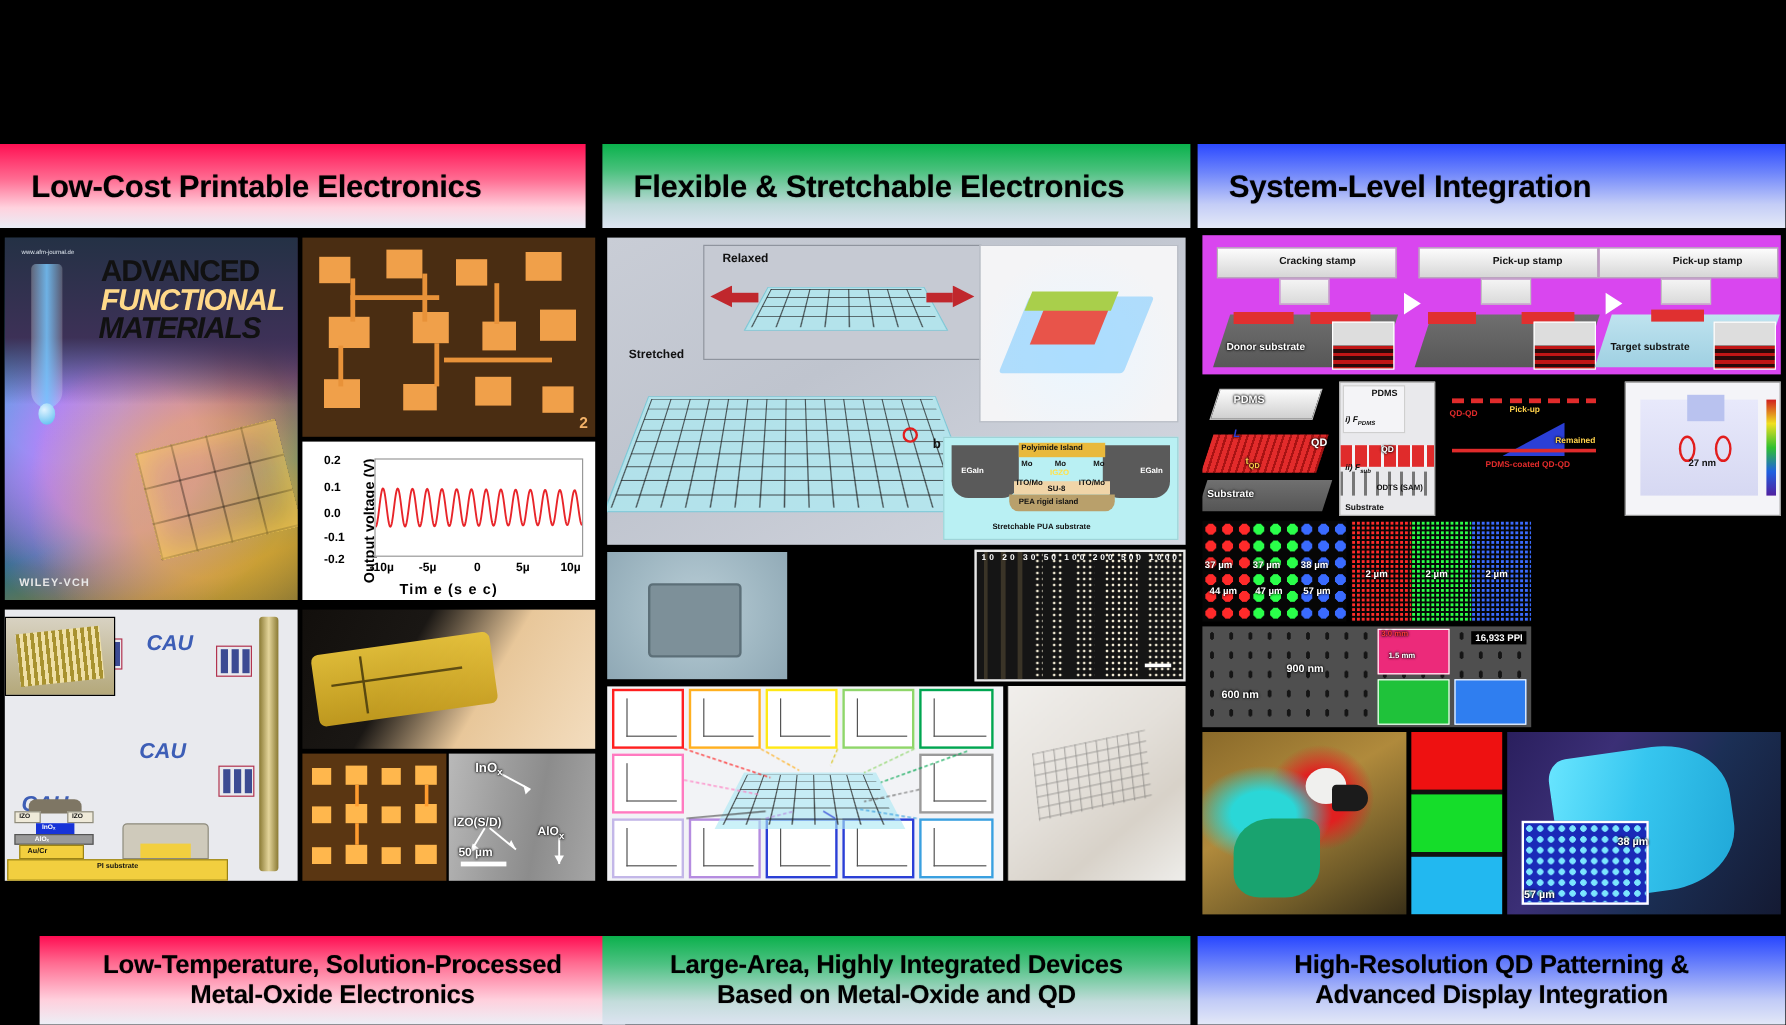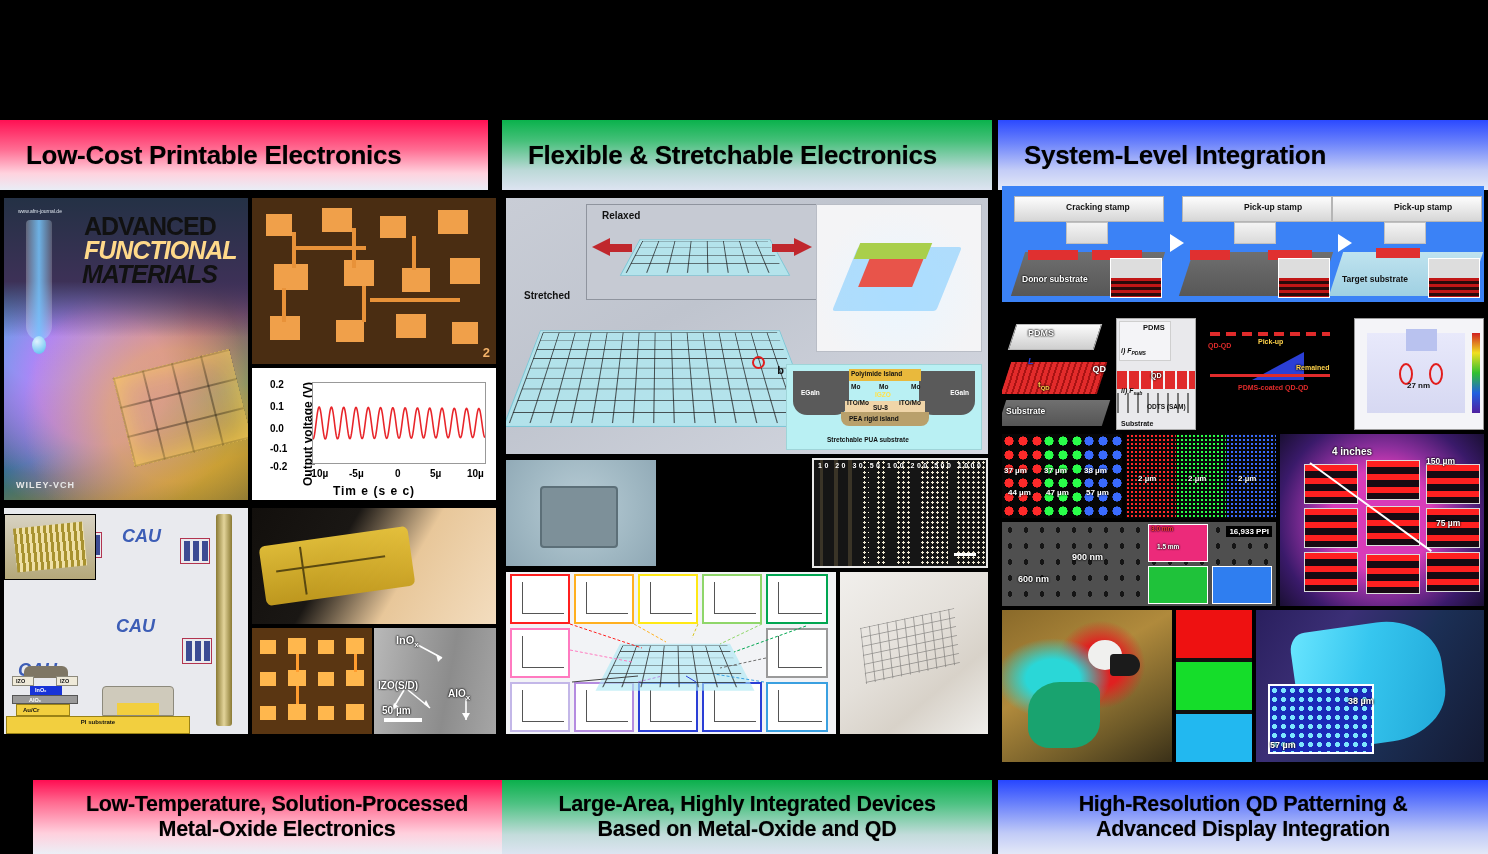--- a/index.html
+++ b/index.html
@@ -186,21 +186,21 @@
      background-size: 16px 12px;}
 
   
   #knee { left:338px; top:452px; width:148px; height:162px;
      background: linear-gradient(140deg,#f1efec 0%, #e4e0da 45%, #d8d2c9 70%, #efeeeb 100%);}
   #knee .mesh{ position:absolute; left:22px; top:46px; width:96px; height:56px; opacity:.55;
      background-image:linear-gradient(rgba(70,70,70,.8) 1px,transparent 1px),linear-gradient(90deg,rgba(70,70,70,.8) 1px,transparent 1px);
      background-size:9px 9px; transform: rotate(-12deg) skewX(-6deg);}
 
   
-  #stamps { left:4px; top:66px; width:482px; height:116px; background:#3b82f6; }
+  #stamps { left:4px; top:76px; width:482px; height:116px; background:#d946ef; }
   .stampBox{ position:absolute; top:2px; width:150px; height:112px; }
   .stampBox .cap{ position:absolute; left:0; top:8px; width:150px; height:26px;
      background: linear-gradient(180deg,#fdfdfd,#d6d6d6); border:1px solid #b5b5b5;}
   .stampBox .neck{ position:absolute; left:52px; top:34px; width:42px; height:22px;
      background: linear-gradient(180deg,#f4f4f4,#dadada); border:1px solid #c0c0c0;}
   .stampBox .sub{ position:absolute; left:4px; bottom:4px; width:140px; height:44px;
      background: linear-gradient(180deg,#6f6f6f,#575757); transform: skewX(-18deg);}
   .stampBox .sub.cyan{ background: linear-gradient(180deg,#bfe3ef,#9fd0e2);}
   .stampBox .red{ position:absolute; height:10px; background:#e03030;}
   .stampBox .ins{ position:absolute; right:2px; bottom:2px; width:52px; height:40px; background:#ddd; border:1px solid #fff;}
@@ -696,35 +696,20 @@
       <div id="nanoins">
         <div class="p" style="left:0;  top:0;  background:#ec2a7a;">
           <div class="lbl" style="left:2px; top:0px; font-size:6.5px; color:#ff3b3b;">3.0 mm</div>
           <div class="lbl" style="left:8px; top:18px; font-size:6.5px;">1.5 mm</div>
         </div>
         <div class="p" style="left:0;  top:42px; background:#1fc23a;"></div>
         <div class="p" style="left:64px;top:42px; background:#2f7ef0;"></div>
       </div>
     </div>
 
-    <div class="tile" id="wafer4">
-      <div class="die" style="left:24px;  top:30px;"></div>
-      <div class="die" style="left:86px;  top:26px;"></div>
-      <div class="die" style="left:146px; top:30px;"></div>
-      <div class="die" style="left:24px;  top:74px;"></div>
-      <div class="die" style="left:86px;  top:72px;"></div>
-      <div class="die" style="left:146px; top:74px;"></div>
-      <div class="die" style="left:24px;  top:118px;"></div>
-      <div class="die" style="left:86px;  top:120px;"></div>
-      <div class="die" style="left:146px; top:118px;"></div>
-      <div class="diag"></div>
-      <div class="lbl" style="left:52px; top:12px; font-size:10px;">4 inches</div>
-      <div class="lbl" style="left:146px; top:22px; font-size:8.5px;">150 µm</div>
-      <div class="lbl" style="left:156px; top:84px; font-size:8.5px;">75 µm</div>
-    </div>
 
     <div class="tile" id="parrot">
       <div class="wing"></div>
       <div class="head"></div>
       <div class="beak"></div>
     </div>
 
     <div class="tile" id="rgb">
       <div style="top:0px;   background:#ee1111;"></div>
       <div style="top:52px;  background:#15dd2a;"></div>

